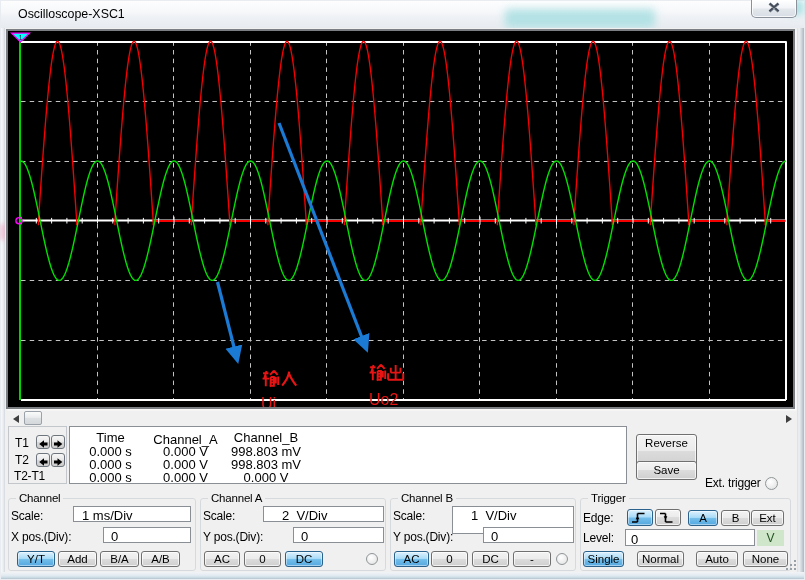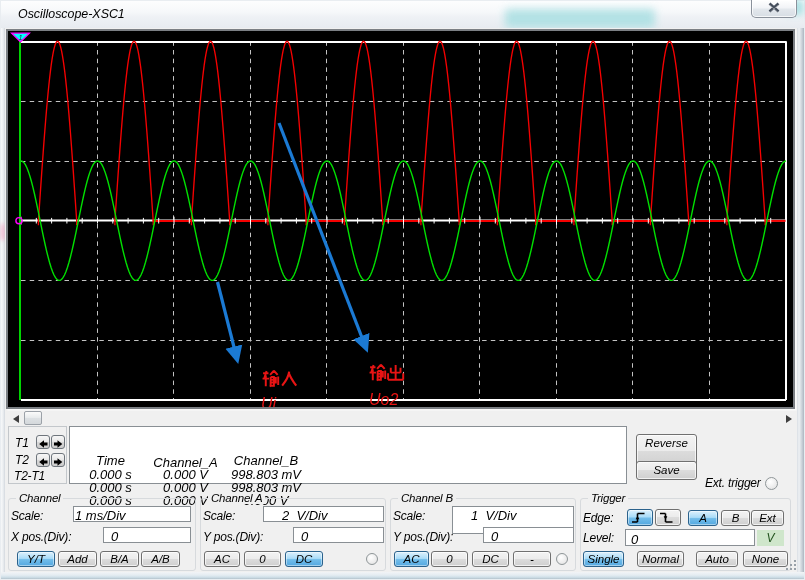--- a/index.html
+++ b/index.html
@@ -1,37 +1,37 @@
 <!DOCTYPE html>
 <html><head>
 <meta charset="utf-8">
 <style>
 * { margin:0; padding:0; box-sizing:border-box; }
 body { font-family:"Liberation Sans", sans-serif; }
-#win { position:relative; width:805px; height:580px; overflow:hidden; background:#e9edf1;font-style:italic; }
+#win { position:relative; width:805px; height:580px; overflow:hidden; background:#e9edf1; }
 .abs { position:absolute; }
 #titlebar { left:1px; top:1px; width:803px; height:27px; background:linear-gradient(180deg,#fdfdfe 0%,#f6f8fa 40%,#eef1f5 60%,#e7ebf0 100%); }
 #tealpatch { left:505px; top:9px; width:150px; height:19px; background:#a8dfe2; filter:blur(4px); opacity:.85; border-radius:3px;}
 #tealpatch2 { left:786px; top:0px; width:18px; height:15px; background:#9adade; filter:blur(3px); opacity:.75;}
 #title { left:18px; top:7px; font-size:13px; color:#000; }
 #closebtn { left:751px; top:0px; width:46px; height:18px; border:1px solid #8a919b; border-top:none; border-radius:0 0 5px 5px; background:linear-gradient(180deg,#ffffff 0%,#f2f4f7 45%,#e2e7ec 55%,#d7dde4 100%); box-shadow:inset 0 0 0 1px rgba(255,255,255,.75); }
 .framel { left:1px; top:28px; width:4px; height:544px; background:linear-gradient(90deg,#f7f8f9 0%,#eceff2 50%,#d3d8de 100%); }
 .framer { left:797px; top:28px; width:7px; height:544px; background:linear-gradient(90deg,#d9dee4 0%,#eef1f4 30%,#c6cdd5 75%,#aeb6c0 100%); }
 .frameb { left:1px; top:572px; width:803px; height:7px; background:linear-gradient(180deg,#f2f4f6 0%,#e4ecf2 45%,#cfdfe8 75%,#b4c2cc 100%); }
 #client { left:5px; top:28px; width:792px; height:544px; background:#f0f0f0; }
 
 #scopeborder { left:6px; top:29px; width:789px; height:380px; border:2px solid #7b7f84; background:#000; box-shadow:1.5px 1.5px 0 0 #fafafa; }
 
 #sbl { left:13px; top:414.5px; width:0; height:0; border-top:4px solid transparent; border-bottom:4px solid transparent; border-right:6px solid #3f3f3f; }
 #sbthumb { left:24px; top:411px; width:18px; height:14px; border:1px solid #9ba1a8; border-radius:2px; background:linear-gradient(180deg,#fbfbfb,#e7eaec 50%,#dde1e4 50%,#d4d8db); }
 #sbr { left:786px; top:414.5px; width:0; height:0; border-top:4px solid transparent; border-bottom:4px solid transparent; border-left:6px solid #3f3f3f; }
 
 #tbox { left:8px; top:426px; width:59px; height:58px; border:1px solid #c3c7cb; background:#f0f0f0; }
 #mpanel { left:69px; top:426px; width:558px; height:58px; border:1px solid #898f94; background:#fff; font-size:13px; color:#000; }
-.mc { position:absolute; text-align:center;margin-top:23px; }
+.mc { position:absolute; text-align:center; }
 .arrbtn { position:absolute; width:13.5px; height:13.5px; border:1px solid #6e757c; border-radius:3px; background:linear-gradient(180deg,#f7f7f7,#e8e8e8 50%,#d9d9d9 50%,#cccccc); }
 
 .btn { position:absolute; border:1px solid #707070; border-radius:3px; background:linear-gradient(180deg,#f3f3f3 0%,#ebebeb 49%,#dcdcdc 50%,#cfcfcf 100%); box-shadow:inset 0 0 0 1px rgba(255,255,255,.7); font-size:11.5px; color:#000; text-align:center; font-family:"Liberation Sans", sans-serif; }
 .btn.blue { border-color:#2b628c; background:linear-gradient(180deg,#ddf1fd 0%,#aadcf8 46%,#72bdea 54%,#54a8e0 100%); box-shadow:inset 0 0 0 1px rgba(255,255,255,.45); }
 
 .grp { position:absolute; border:1px solid #d7dadd; border-radius:3px; }
 .grplbl { position:absolute; background:#f0f0f0; padding:0 3px; font-size:11.5px; letter-spacing:-0.2px; color:#000; }
 .lbl { position:absolute; font-size:12px; letter-spacing:-0.2px; color:#000; }
 .inp { position:absolute; border:1px solid #898f94; background:#fff; font-size:13px; color:#000; }
 .radio { position:absolute; width:12px; height:12px; border-radius:50%; border:1px solid #8f9698; background:radial-gradient(circle at 40% 35%,#ffffff 0%,#ececec 60%,#dcdcdc 100%); }
@@ -157,21 +157,21 @@
     <div class="mc" style="left:156px;top:43px;width:80px">0.000 V</div>
   </div>
   <div class="btn" style="left:636px;top:434px;width:61px;height:34px;line-height:17px">Reverse</div>
   <div class="btn" style="left:636px;top:461px;width:61px;height:19px;line-height:17px">Save</div>
   <div class="lbl" style="left:705px;top:476px">Ext. trigger</div>
   <div class="radio" style="left:765px;top:477px;width:13px;height:13px"></div>
 
   <div class="grp" style="left:8px;top:498px;width:188px;height:73px"></div>
   <div class="grplbl" style="left:16px;top:492px">Channel</div>
   <div class="lbl" style="left:11px;top:509px">Scale:</div>
-  <div class="inp" style="left:73px;top:506px;width:118px;height:16px;padding:1px 0 0 1px">1 ms/Div</div>
+  <div class="inp" style="left:73px;top:506px;width:118px;height:16px;padding:1px 0 0 8px">1 ms/Div</div>
   <div class="lbl" style="left:11px;top:530px">X pos.(Div):</div>
   <div class="inp" style="left:103px;top:527px;width:88px;height:16px;padding:1px 0 0 7px">0</div>
   <div class="btn blue" style="left:17px;top:551px;width:38px;height:16px;line-height:15px">Y/T</div>
   <div class="btn" style="left:58px;top:551px;width:39px;height:16px;line-height:15px">Add</div>
   <div class="btn" style="left:100px;top:551px;width:39px;height:16px;line-height:15px">B/A</div>
   <div class="btn" style="left:141px;top:551px;width:39px;height:16px;line-height:15px">A/B</div>
 
   <div class="grp" style="left:200px;top:498px;width:186px;height:73px"></div>
   <div class="grplbl" style="left:208px;top:492px">Channel A</div>
   <div class="lbl" style="left:203px;top:509px">Scale:</div>

